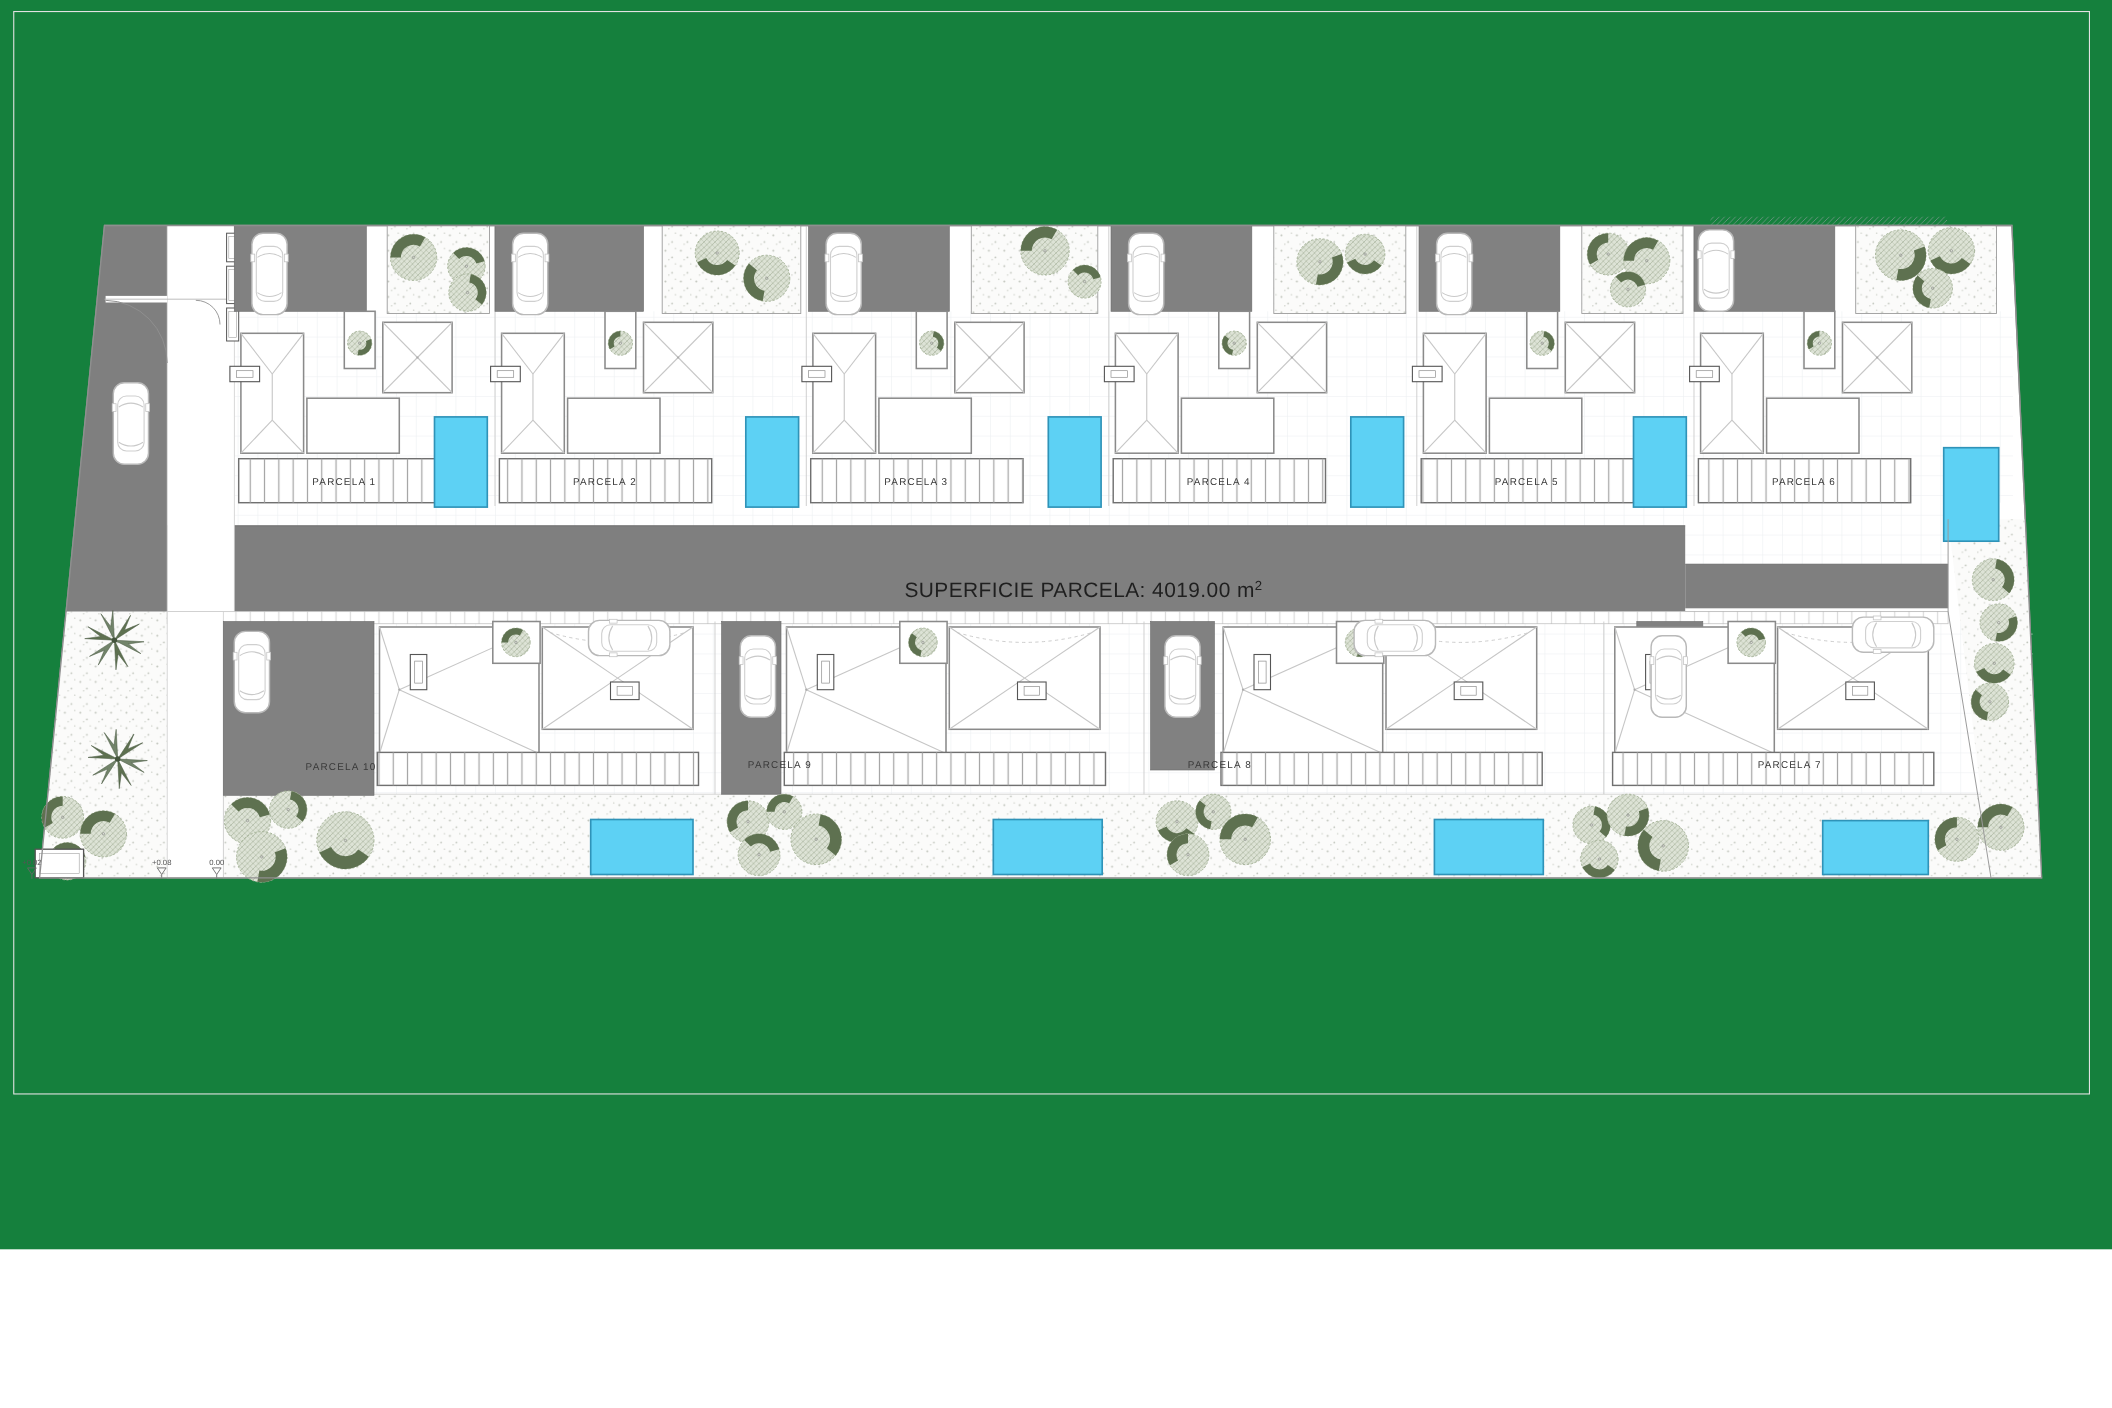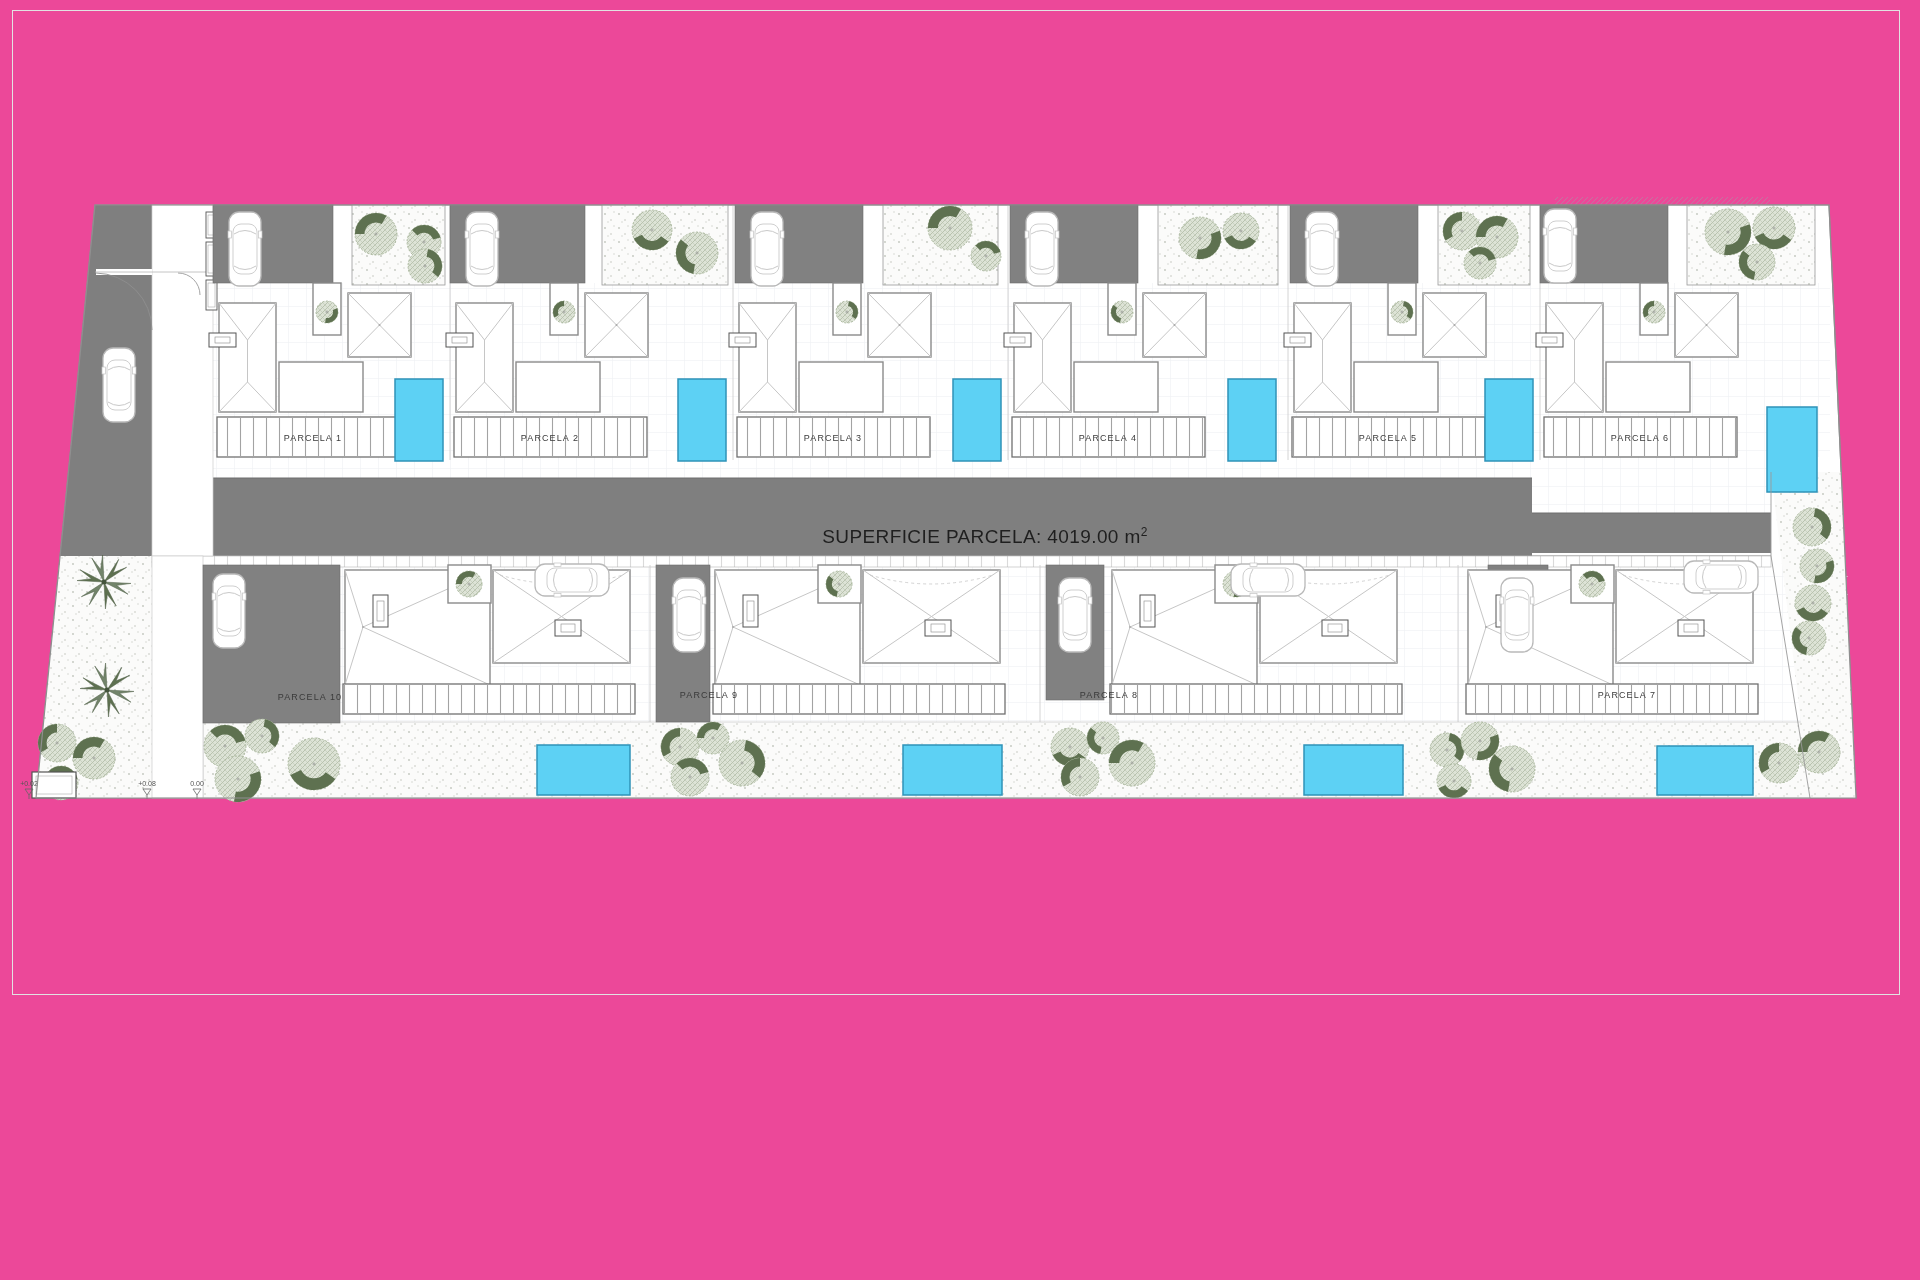--- a/index.html
+++ b/index.html
@@ -1,16 +1,16 @@
 <!DOCTYPE html>
 <html><head>
 <meta charset="utf-8">
 <style>
   html,body{margin:0;padding:0;background:#ffffff;}
-  .page{position:relative;width:1920px;height:1280px;background:#ec4899;overflow:hidden;}
+  .page{position:relative;width:1920px;height:1136px;background:#15803d;overflow:hidden;}
   .frame{position:absolute;left:12px;top:10px;width:1886px;height:983px;border:1px solid #e2e2e2;}
   svg{position:absolute;left:0;top:0;}
   text{font-family:"Liberation Sans", sans-serif;}
   .lblP{font-size:9px;letter-spacing:1.1px;fill:#3a3a3a;}
   .lblRoad{font-size:19px;letter-spacing:.4px;fill:#1f1f1f;}
   .lblLvl{font-size:7px;fill:#555;}
 </style>
 </head>
 <body>
 

